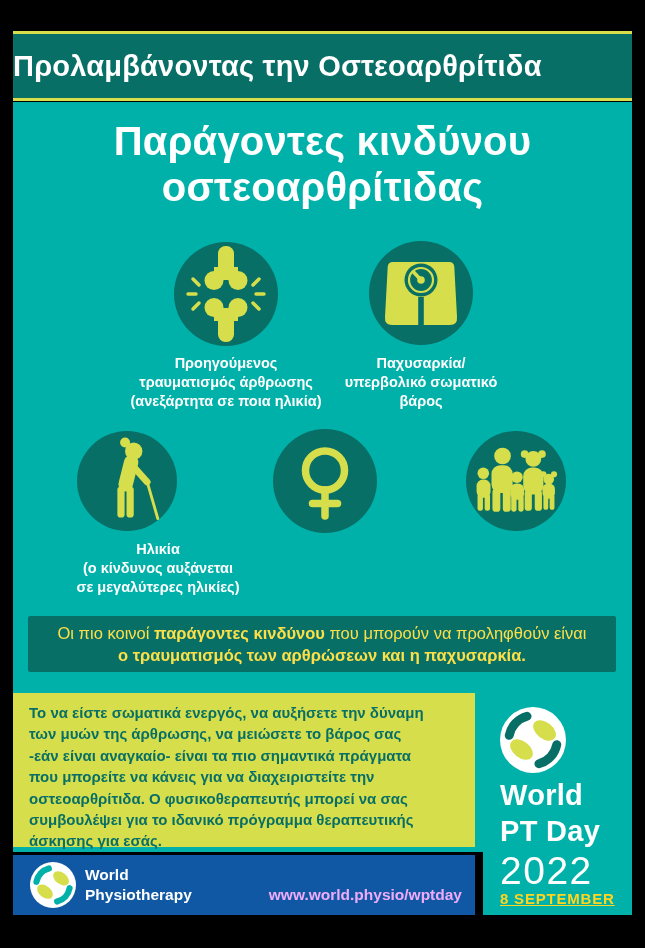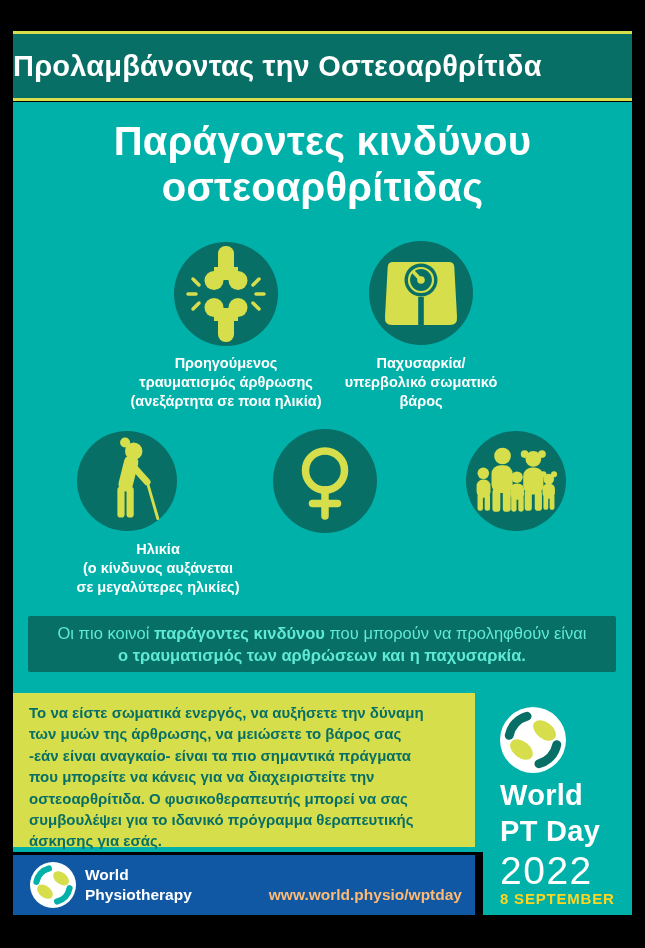--- a/index.html
+++ b/index.html
@@ -27,42 +27,42 @@
   .c5{left:453px;top:329px;width:100px;height:100px;}
 
   .rf-label{color:#fff;font-weight:700;font-size:14.5px;line-height:19px;text-align:center;}
   .l1{left:63px;top:252px;width:300px;}
   .l2{left:288px;top:252px;width:240px;}
   .l3{left:0px;top:438px;width:250px;margin-left:20px;}
   .l4{left:232px;top:440px;width:160px;}
   .l5{left:398px;top:438px;width:210px;}
 
   .key-message{left:15px;top:514px;width:588px;height:56px;background:var(--dark_teal,#086F66);
-    color:#5eead4;font-size:16.5px;line-height:22px;text-align:center;border-radius:2px;
+    color:#fde047;font-size:16.5px;line-height:22px;text-align:center;border-radius:2px;
     display:flex;align-items:center;justify-content:center;padding:3px 24px;box-sizing:border-box;}
   .key-message b{font-weight:700;}
 
   
   .advice-box{left:13px;top:693px;width:462px;height:154px;background:var(--lime,#D6DE4B);
     color:var(--dark_teal,#086F66);font-weight:700;font-size:15px;line-height:21.4px;
     padding:9px 8px 0 16px;box-sizing:border-box;}
 
   
   .footer-bar{left:13px;top:855px;width:462px;height:60px;background:var(--blue,#1058A4);}
   .footer-logo{left:17px;top:7px;width:46px;height:46px;}
   .footer-logo svg,.wpt-logo svg{display:block;width:100%;height:100%;}
   .org-name{left:72px;top:10px;color:#fff;font-weight:700;font-size:15.5px;line-height:19.5px;}
-  .footer-url{right:13px;bottom:11px;color:#fdba74;font-weight:700;font-size:15.5px;}
+  .footer-url{right:13px;bottom:11px;color:#f0abfc;font-weight:700;font-size:15.5px;}
 
   
   .wpt-panel{left:483px;top:693px;width:149px;height:222px;background:var(--teal,#00B1A9);}
   .wpt-logo{left:17px;top:14px;width:66px;height:66px;}
   .wpt-title{left:17px;top:84px;color:#fff;font-weight:800;font-size:29px;line-height:36px;letter-spacing:.3px;}
   .wpt-year{left:17px;top:156px;color:#fff;font-weight:400;font-size:39px;letter-spacing:1.5px;}
-  .wpt-date{left:17px;top:197px;color:var(--yellow,#FFD520);font-weight:700;font-size:15px;letter-spacing:.8px;white-space:nowrap;}
+  .wpt-date{left:17px;top:197px;color:var(--yellow,#FFD520);font-weight:700;font-size:15px;letter-spacing:.8px;white-space:nowrap;text-decoration:underline;}
 </style>
 </head>
 <body>
 
 <div class="poster">
 
   <div class="abs header-band">
     <div class="header-title">Προλαμβάνοντας την Οστεοαρθρίτιδα</div>
   </div>
 

